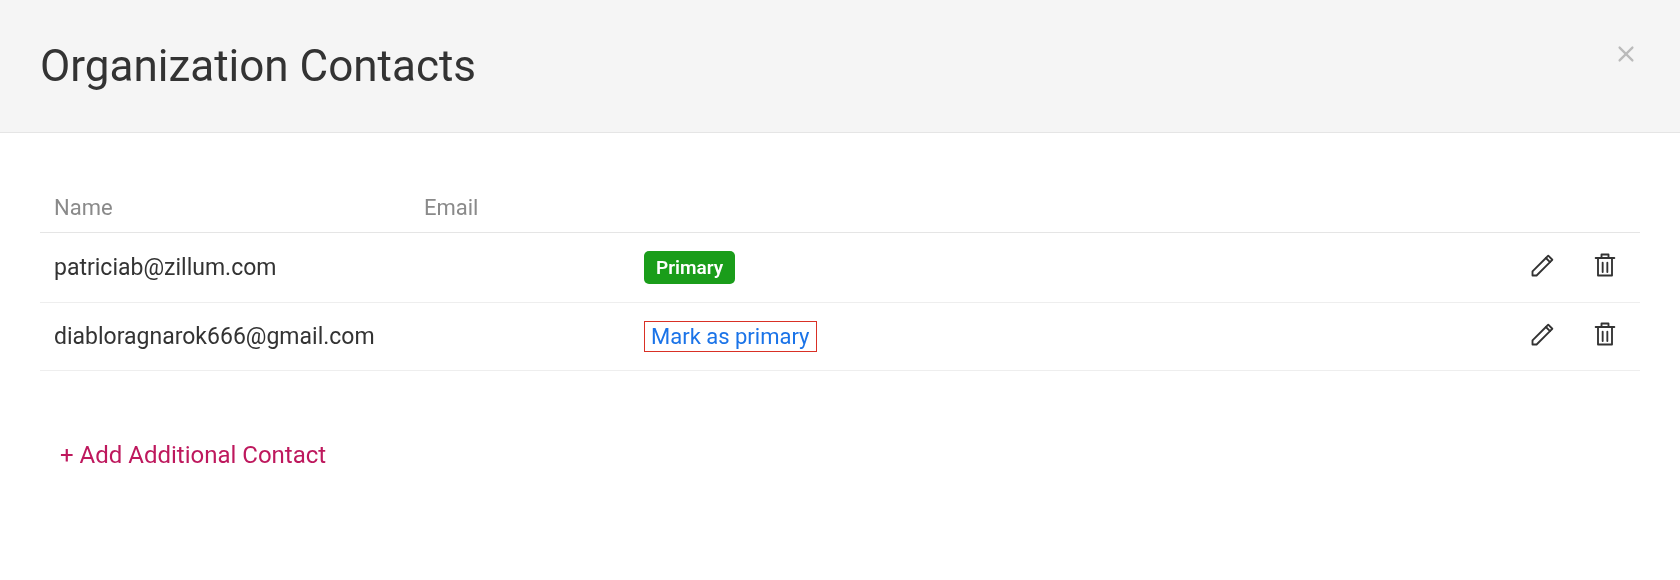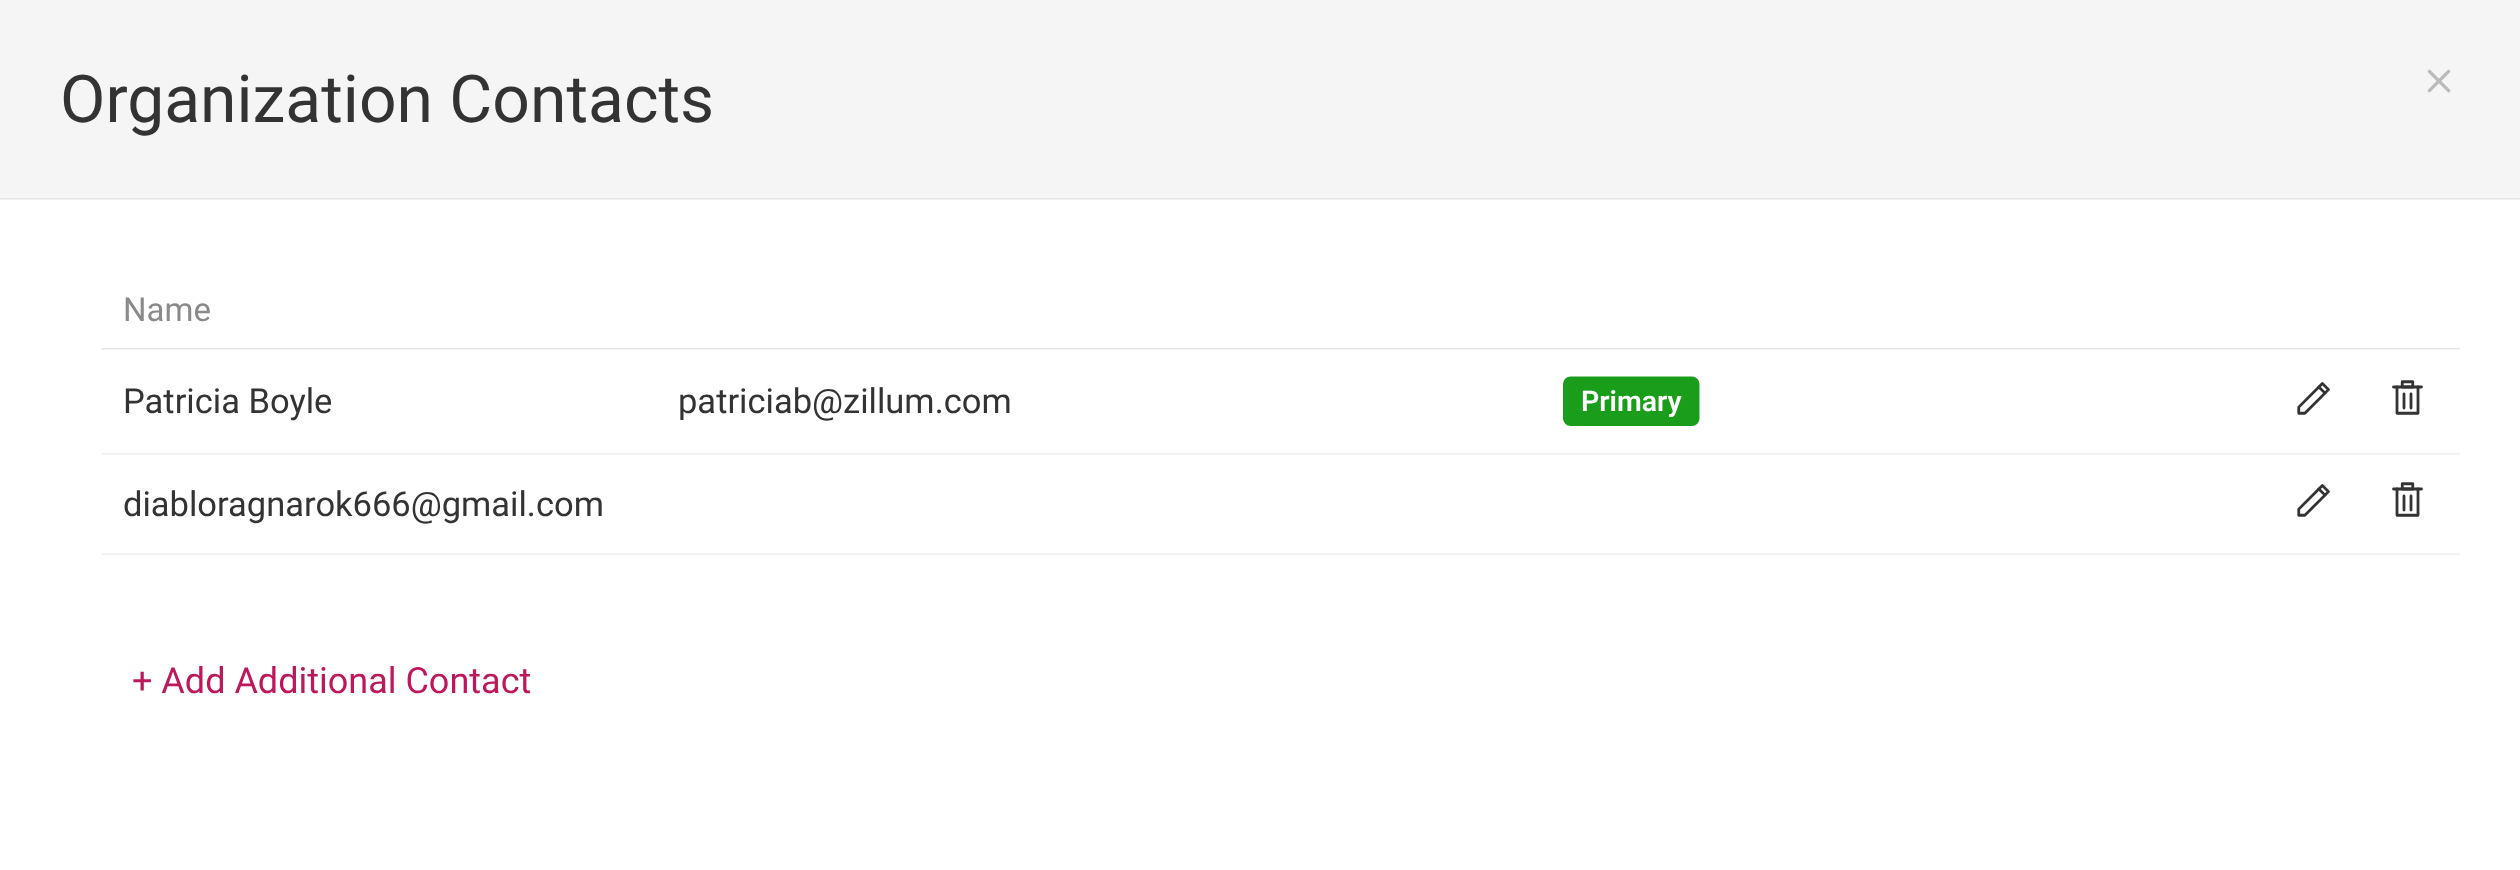--- a/index.html
+++ b/index.html
@@ -35,21 +35,20 @@
       display: flex;
       align-items: center;
       justify-content: center;
     }
     .close-btn svg {
       width: 22px;
       height: 22px;
     }
     .content {
       padding: 50px 40px 0 40px;
-      margin-left: 28px;
     }
     .table {
       width: 100%;
     }
     .table-header {
       display: flex;
       padding: 12px 14px;
       border-bottom: 1px solid #e5e5e5;
     }
     .table-header .col {
@@ -142,26 +141,26 @@
         <line x1="19" y1="5" x2="5" y2="19"></line>
       </svg>
     </span>
   </div>
 </div>
 
 <div class="content">
   <div class="table">
     <div class="table-header">
       <div class="col col-name">Name</div>
+      <div class="col col-email">Email</div>
       <div class="col col-status"></div>
       <div class="col col-actions"></div>
     </div>
 
     <div class="table-row">
-      <div class="col col-name">Patricia Boyle</div>
       <div class="col col-email">patriciab@zillum.com</div>
       <div class="col col-status">
         <span class="badge-primary">Primary</span>
       </div>
       <div class="col col-actions">
         <div class="icon-btn">
           <span>
             <svg viewBox="0 0 24 24" fill="none" stroke="currentColor" stroke-width="1.6" stroke-linejoin="round" stroke-linecap="round">
               <path d="M3 17.5 L14.5 6 L18 9.5 L6.5 21 L3 21 Z"></path>
               <path d="M14.5 6 L16.5 4 L20 7.5 L18 9.5"></path>
@@ -177,20 +176,23 @@
               <line x1="10" y1="10" x2="10" y2="18"></line>
               <line x1="14" y1="10" x2="14" y2="18"></line>
             </svg>
           </span>
         </div>
       </div>
     </div>
 
     <div class="table-row">
       <div class="col col-email">diabloragnarok666@gmail.com</div>
+      <div class="col col-status">
+        <span class="mark-link">Mark as primary</span>
+      </div>
       <div class="col col-actions">
         <div class="icon-btn">
           <span>
             <svg viewBox="0 0 24 24" fill="none" stroke="currentColor" stroke-width="1.6" stroke-linejoin="round" stroke-linecap="round">
               <path d="M3 17.5 L14.5 6 L18 9.5 L6.5 21 L3 21 Z"></path>
               <path d="M14.5 6 L16.5 4 L20 7.5 L18 9.5"></path>
             </svg>
           </span>
         </div>
         <div class="icon-btn">

